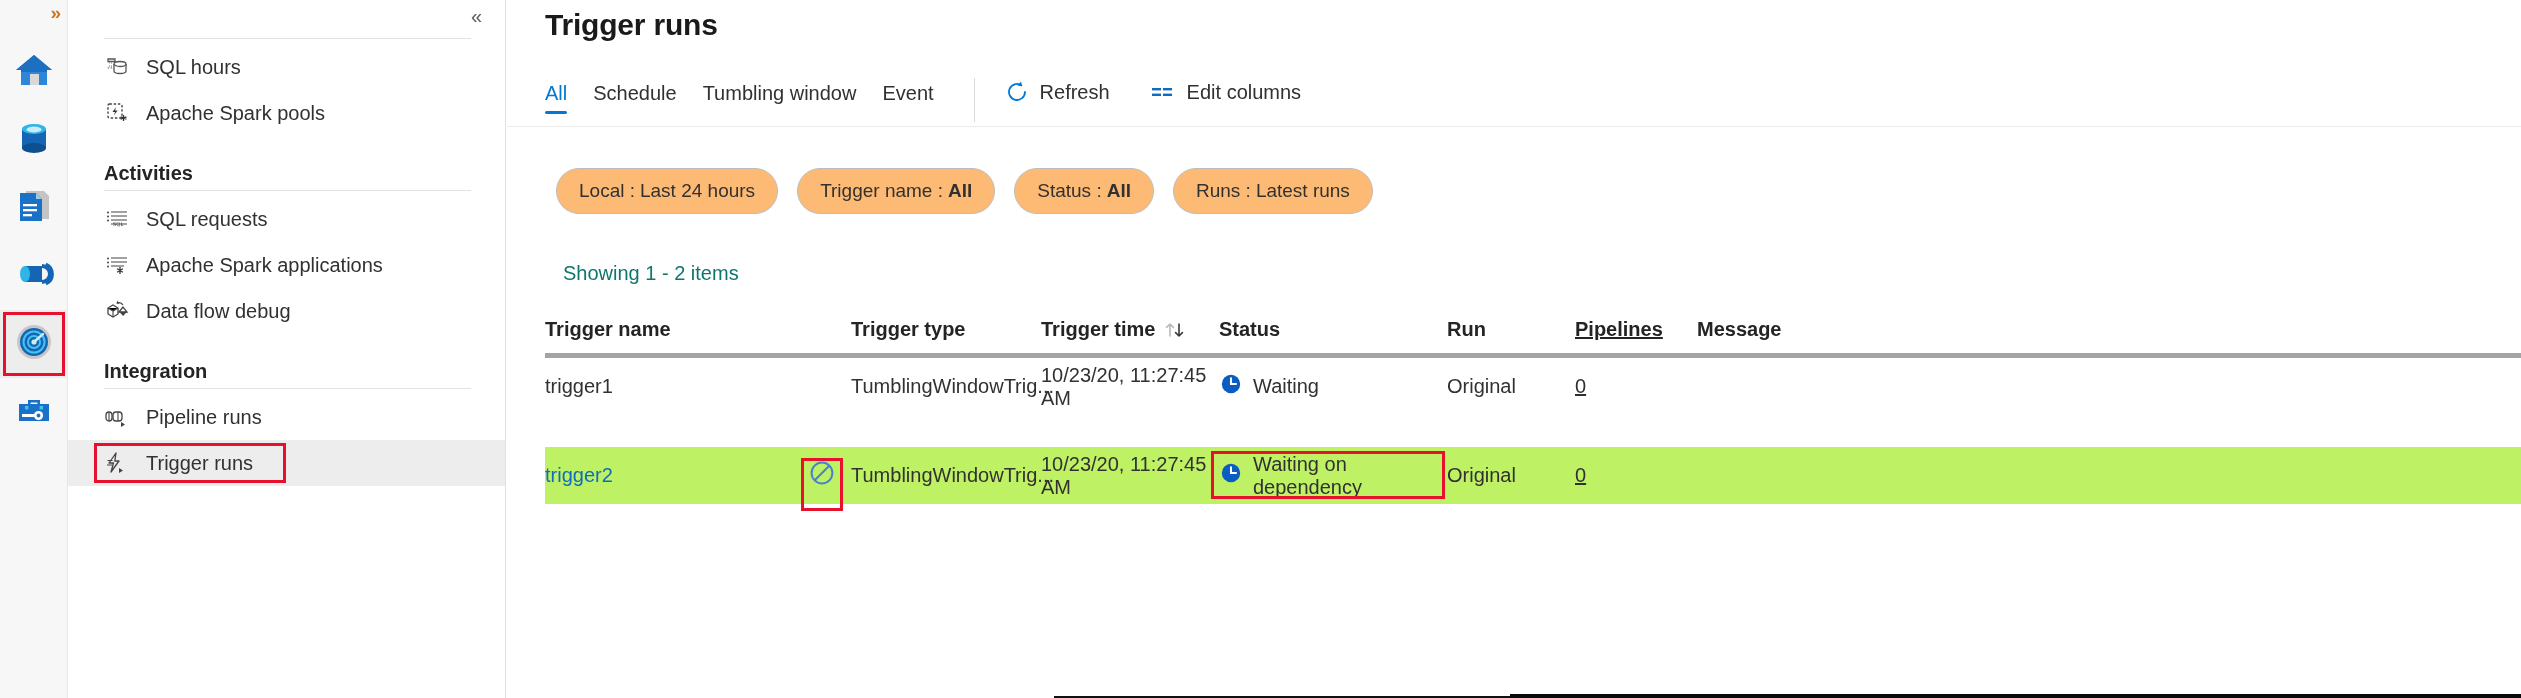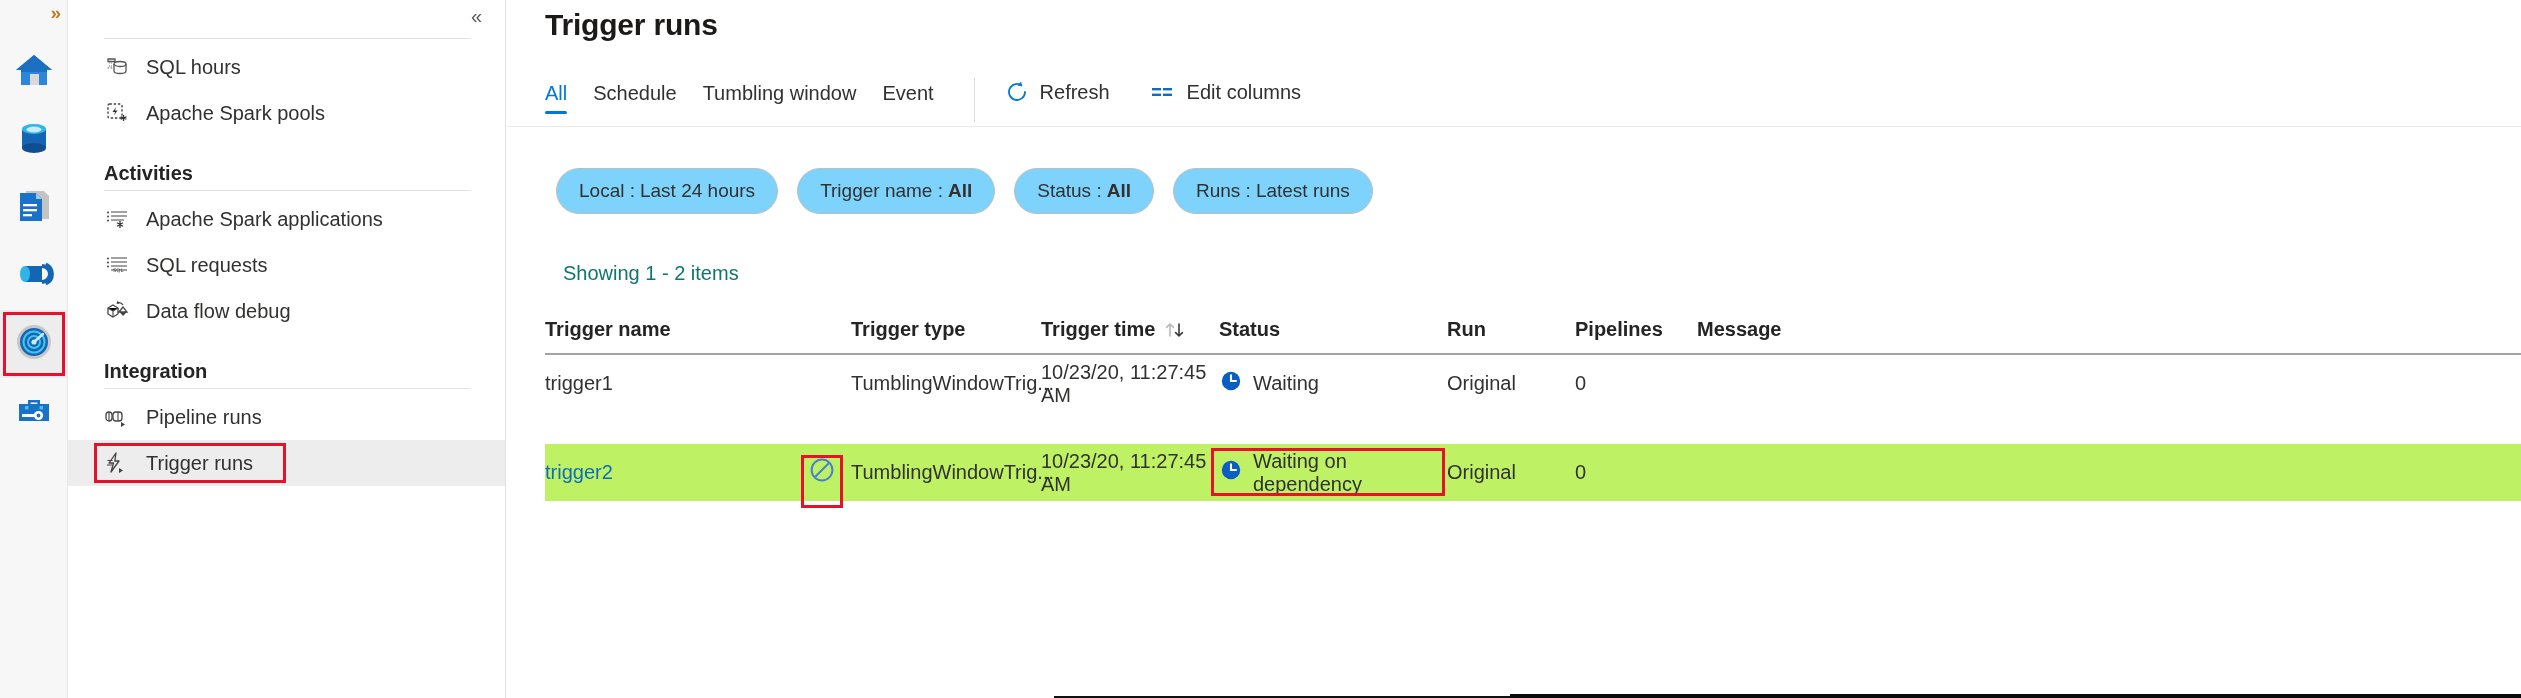--- a/index.html
+++ b/index.html
@@ -117,52 +117,52 @@
   .cmdbar-rule{
     position:absolute;left:0;top:126px;right:0;height:1px;background:#ebebeb;
   }
 
   
   .pills{
     position:absolute;left:556px;top:168px;display:flex;align-items:center;
   }
   .pill{
     height:46px;border:1px solid #bdbdbd;border-radius:23px;
-    background:#7dd3fc;display:flex;align-items:center;justify-content:center;
+    background:#fdba74;display:flex;align-items:center;justify-content:center;
     padding:0 22px;margin-right:19px;font-size:19px;color:#323130;
     white-space:nowrap;cursor:pointer;box-sizing:border-box;
   }
   .pill b{font-weight:700;margin-left:5px;}
 
   
   .showing{
     position:absolute;left:563px;top:262px;
     font-size:20px;color:#0f766e;
   }
 
   
   .tbl{position:absolute;left:545px;top:305px;right:0;}
   .tbl-head{
     display:flex;align-items:center;height:48px;
-    border-bottom:2px solid #a3a3a3;
+    border-bottom:5px solid #a3a3a3;
     font-size:20px;font-weight:600;color:#242424;
   }
   .tbl-row{
     display:flex;align-items:center;height:57px;
     font-size:20px;color:#323130;position:relative;
     cursor:pointer;
   }
   .tbl-row.alt{background:#bef264;margin-top:32px;}
   .c-name{width:248px;flex:0 0 248px;}
   .c-icon{width:58px;flex:0 0 58px;display:flex;align-items:center;justify-content:center;position:relative;}
   .c-type{width:190px;flex:0 0 190px;}
   .c-time{width:178px;flex:0 0 178px;}
   .c-status{width:228px;flex:0 0 228px;display:flex;align-items:center;position:relative;}
   .c-run{width:128px;flex:0 0 128px;}
-  .c-pipe{width:122px;flex:0 0 122px;}
+  .c-pipe{width:122px;flex:0 0 122px;text-decoration:underline;}
   .c-msg{flex:1 1 auto;}
   .link{color:#0f6cbd;}
   .sort-ico{margin-left:9px;display:inline-flex;align-items:center;vertical-align:middle;}
 
   .status-txt{margin-left:10px;}
   .box-hl{
     position:absolute;border:3px solid #e8112d;box-sizing:border-box;
     pointer-events:none;
   }
   .hl-cancel{left:8px;top:-1px;width:42px;height:53px;}
@@ -293,37 +293,37 @@
   <div class="sb-group">
     <div class="sb-title">Activities</div>
     <div class="sb-rule"></div>
   </div>
   <div class="sb-item sb-item-full">
     <span class="sb-icon">
       <svg width="24" height="24" viewBox="0 0 24 24">
         <circle cx="3" cy="5.5" r="1" fill="#444"></circle>
           <circle cx="3" cy="9.5" r="1" fill="#444"></circle>
           <circle cx="3" cy="13.5" r="1" fill="#444"></circle>
-        <path d="M6 5 h16 M6 9 h16 M6 13 h13" stroke="#444" stroke-width="1.2"></path>
-        <path d="M15 14 v7 M12.1 15.8 l5.8 3.4 M17.9 15.8 l-5.8 3.4" stroke="#333" stroke-width="1.3"></path>
-      </svg>
-    </span>
-    <span>Apache Spark applications</span>
+        <path d="M6 5 h16 M6 9 h16 M6 13 h16 M6 17 h16" stroke="#444" stroke-width="1.2"></path>
+        <text x="8" y="19.2" font-size="5.2" fill="#444" font-family="DejaVu Sans, sans-serif">SQL</text>
+      </svg>
+    </span>
+    <span>SQL requests</span>
   </div>
   <div class="sb-item sb-item-full">
     <span class="sb-icon">
       <svg width="24" height="24" viewBox="0 0 24 24">
         <circle cx="3" cy="5.5" r="1" fill="#444"></circle>
           <circle cx="3" cy="9.5" r="1" fill="#444"></circle>
           <circle cx="3" cy="13.5" r="1" fill="#444"></circle>
-        <path d="M6 5 h16 M6 9 h16 M6 13 h16 M6 17 h16" stroke="#444" stroke-width="1.2"></path>
-        <text x="8" y="19.2" font-size="5.2" fill="#444" font-family="DejaVu Sans, sans-serif">SQL</text>
-      </svg>
-    </span>
-    <span>SQL requests</span>
+        <path d="M6 5 h16 M6 9 h16 M6 13 h13" stroke="#444" stroke-width="1.2"></path>
+        <path d="M15 14 v7 M12.1 15.8 l5.8 3.4 M17.9 15.8 l-5.8 3.4" stroke="#333" stroke-width="1.3"></path>
+      </svg>
+    </span>
+    <span>Apache Spark applications</span>
   </div>
   <div class="sb-item sb-item-full">
     <span class="sb-icon">
       <svg width="26" height="24" viewBox="0 0 26 24">
         <path d="M4 9 l5-3 5 3 v6 l-5 3 -5-3 Z" fill="none" stroke="#444" stroke-width="1.3"></path>
         <path d="M4 9 l5 3 5-3 M9 12 v6" stroke="#444" stroke-width="1.1"></path>
         <path d="M13 4 a5 5 0 0 1 6 2" fill="none" stroke="#444" stroke-width="1.3"></path>
         <path d="M13.6 1.6 L12.4 4.4 L15.3 5" fill="#444"></path>
         <path d="M15 13 l4-5 4 5 Z" fill="none" stroke="#444" stroke-width="1.3"></path>
         <path d="M15.4 13 h7.4 l-3.7 4 Z" fill="#444"></path>

